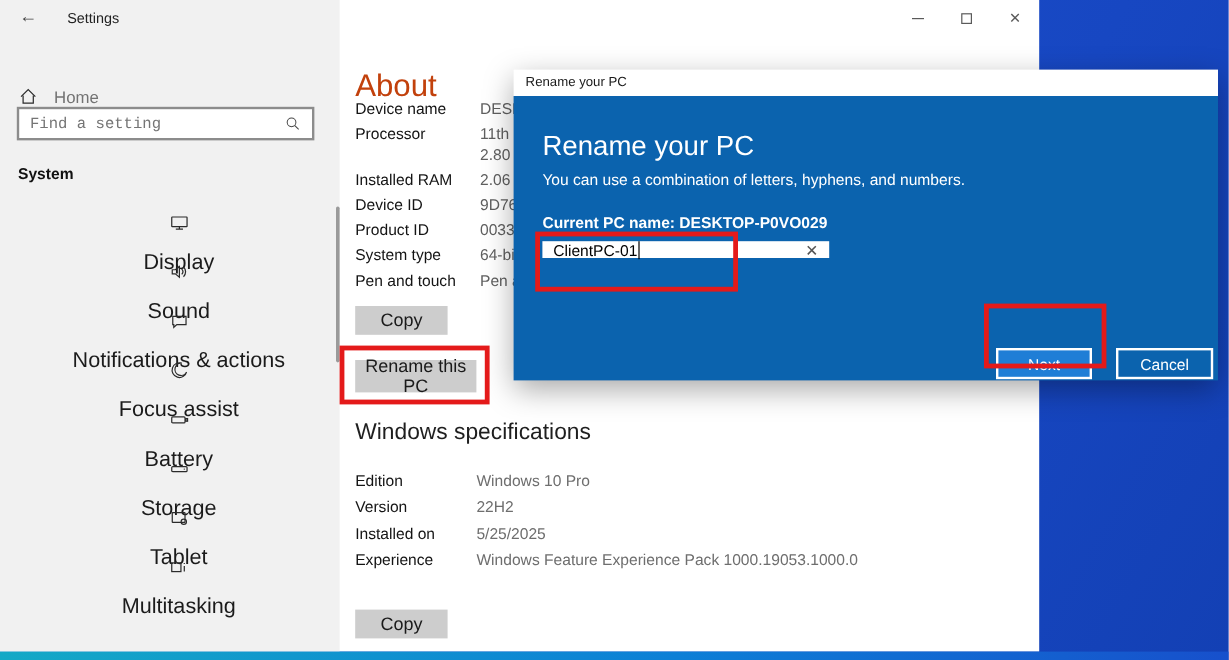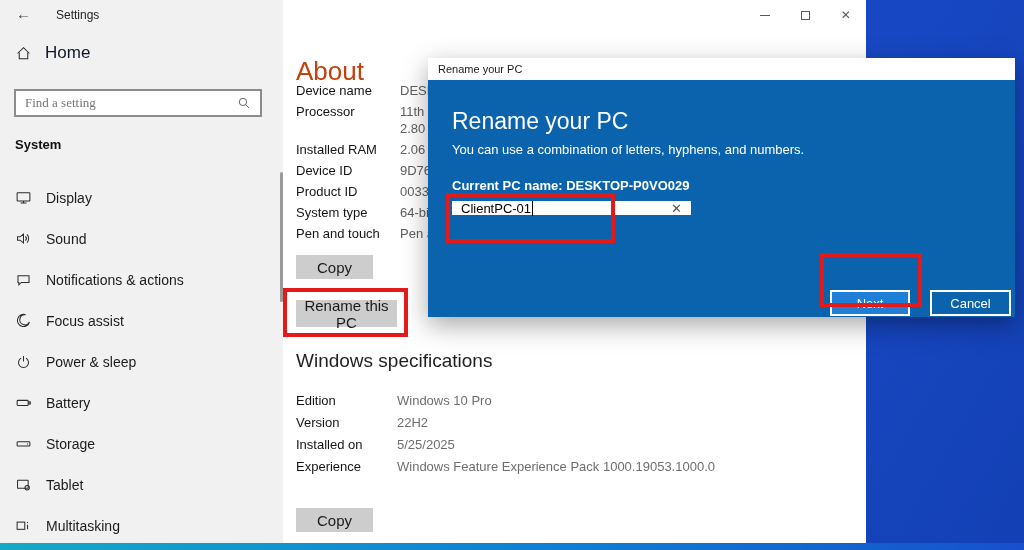--- a/index.html
+++ b/index.html
@@ -13,26 +13,26 @@
   .settings-window { position:absolute; left:0; top:0; width:866px; height:543px; background:#ffffff; z-index:1; }
   .sidebar { position:absolute; left:0; top:0; width:283px; height:543px; background:#f1f1f1; }
   .back-arrow { position:absolute; left:16px; top:5px; font-size:15px; color:#454545; cursor:default; }
   .app-title { position:absolute; left:56px; top:8px; font-size:12px; color:#222; }
   .win-controls { position:absolute; left:745px; top:0; width:121px; height:30px; display:flex; z-index:2; }
   .win-btn { flex:1; display:flex; align-items:center; justify-content:center; }
   .glyph-min { width:10px; border-top:1px solid #5a5a5a; display:inline-block; }
   .glyph-max { width:9px; height:9px; border:1px solid #5a5a5a; display:inline-block; }
   .glyph-close { font-size:12px; color:#5a5a5a; line-height:1; }
 
-  .home-item { position:absolute; left:15px; top:43px; display:flex; align-items:center; gap:13px; font-size:17px; color:#0f172a; }
+  .home-item { position:absolute; left:15px; top:72px; display:flex; align-items:center; gap:13px; font-size:14px; color:#737373; }
   .search-box { position:absolute; left:14px; top:89px; width:248px; height:28px; background:#fff; border:2px solid #8c8c8c; display:flex; align-items:center; padding:0 9px; }
-  .search-box input { flex:1; border:none; outline:none; font-size:13px; color:#2b2b2b; font-family:Liberation Serif, serif; background:transparent; }
+  .search-box input { flex:1; border:none; outline:none; font-size:13px; color:#2b2b2b; font-family:Liberation Mono, monospace; background:transparent; }
   .section-heading { position:absolute; left:15px; top:137px; font-size:13px; font-weight:700; color:#111; }
   .nav { position:absolute; left:0; top:177px; width:283px; }
-  .nav-item { height:41px; display:flex; align-items:center; gap:14px; padding-left:15px; font-size:14px; color:#1b1b1b; cursor:default; }
+  .nav-item { height:41px; display:flex; align-items:center; gap:14px; padding-left:15px; font-size:18px; color:#1b1b1b; cursor:default;flex-direction:column; }
   .icon16 { width:17px; height:17px; flex:0 0 17px; }
   .icon16 svg { width:17px; height:17px; stroke:#2b2b2b; fill:none; stroke-width:1.2; }
   .sb-scroll { position:absolute; left:280px; top:172px; width:3px; height:130px; background:#9a9a9a; border-radius:2px; }
 
   
   .about-title { position:absolute; left:296px; top:56px; font-size:26px; font-weight:400; color:#c2410c; }
   .about-rows { position:absolute; left:296px; top:82px; width:260px; }
   .info-row { display:flex; margin-bottom:4px; font-size:13px; line-height:17px; }
   .info-row .lbl { width:104px; color:#141414; flex:0 0 104px; }
   .info-row .val { color:#5f5f5f; white-space:pre-line; }
@@ -135,29 +135,20 @@
           <span class="icon16">
             <svg viewBox="0 0 20 20">
                 <path d="M12.5 3.2 A7.2 7.2 0 1 0 17 11.8 A6 6 0 1 1 12.5 3.2 Z"></path>
               </svg>
           </span>
           <span>Focus assist</span>
         </div>
         <div class="nav-item">
           <span class="icon16">
             <svg viewBox="0 0 20 20">
-                <path d="M7.2 6 A5.9 5.9 0 1 0 12.8 6"></path>
-                <path d="M10 3.5 V10"></path>
-              </svg>
-          </span>
-          <span>Power &amp; sleep</span>
-        </div>
-        <div class="nav-item">
-          <span class="icon16">
-            <svg viewBox="0 0 20 20">
                 <rect x="2.5" y="7.5" width="13" height="6" rx="1"></rect>
                 <rect x="16.2" y="9.2" width="1.8" height="2.6"></rect>
               </svg>
           </span>
           <span>Battery</span>
         </div>
         <div class="nav-item">
           <span class="icon16">
             <svg viewBox="0 0 20 20">
                 <rect x="2.5" y="8" width="15" height="5" rx="1"></rect>

